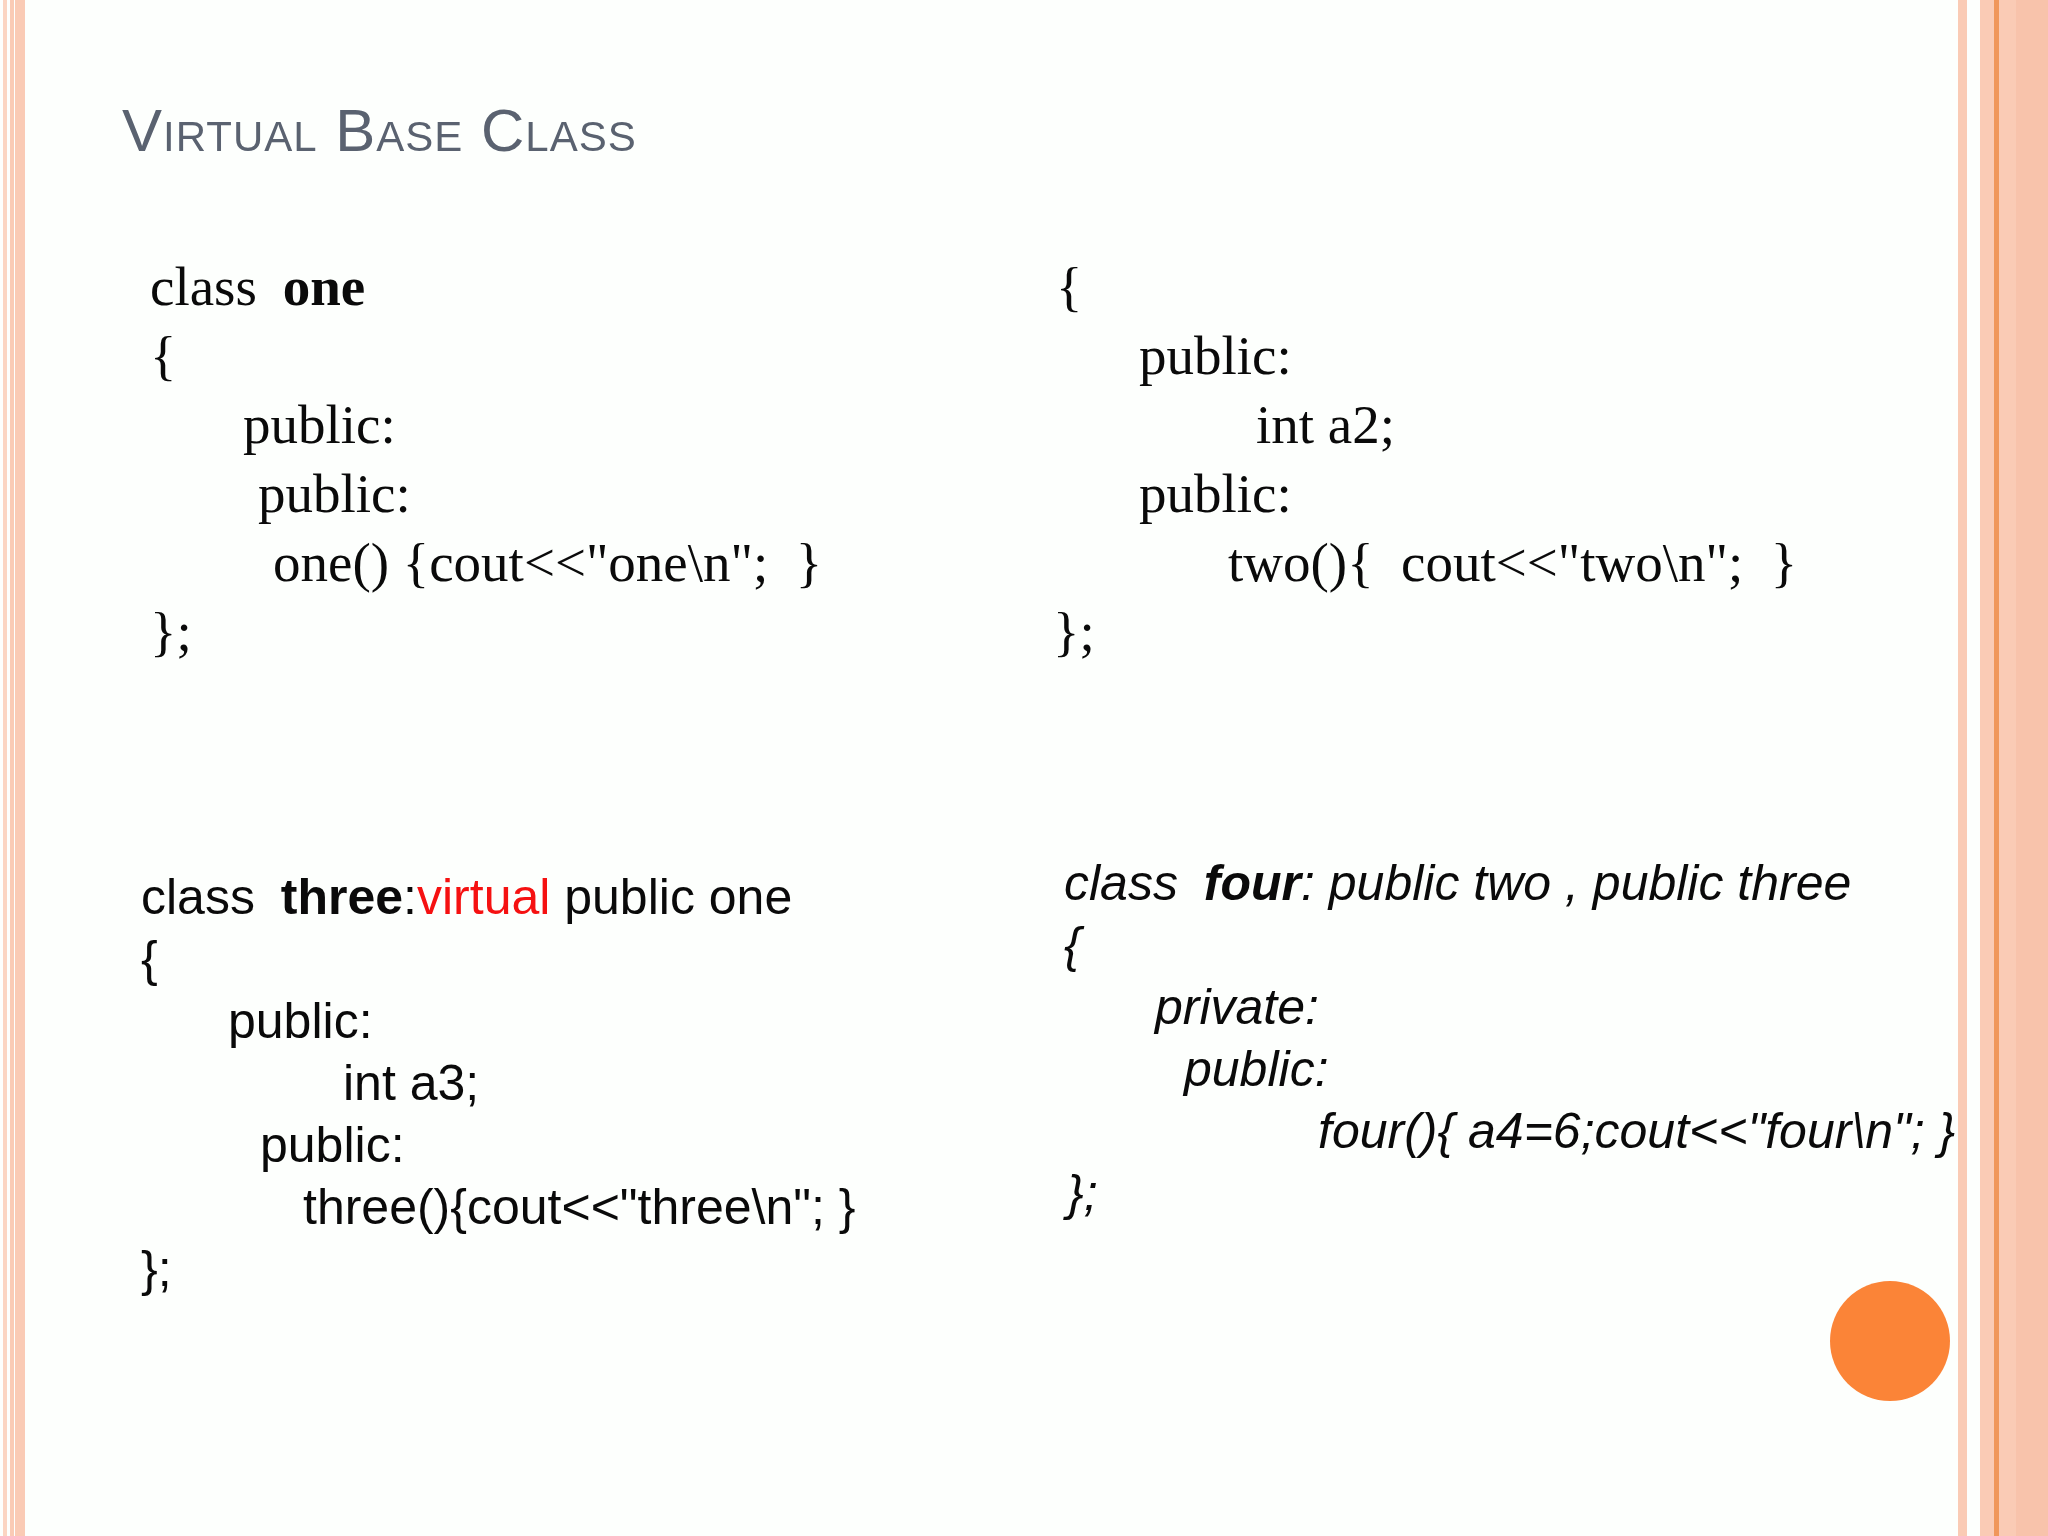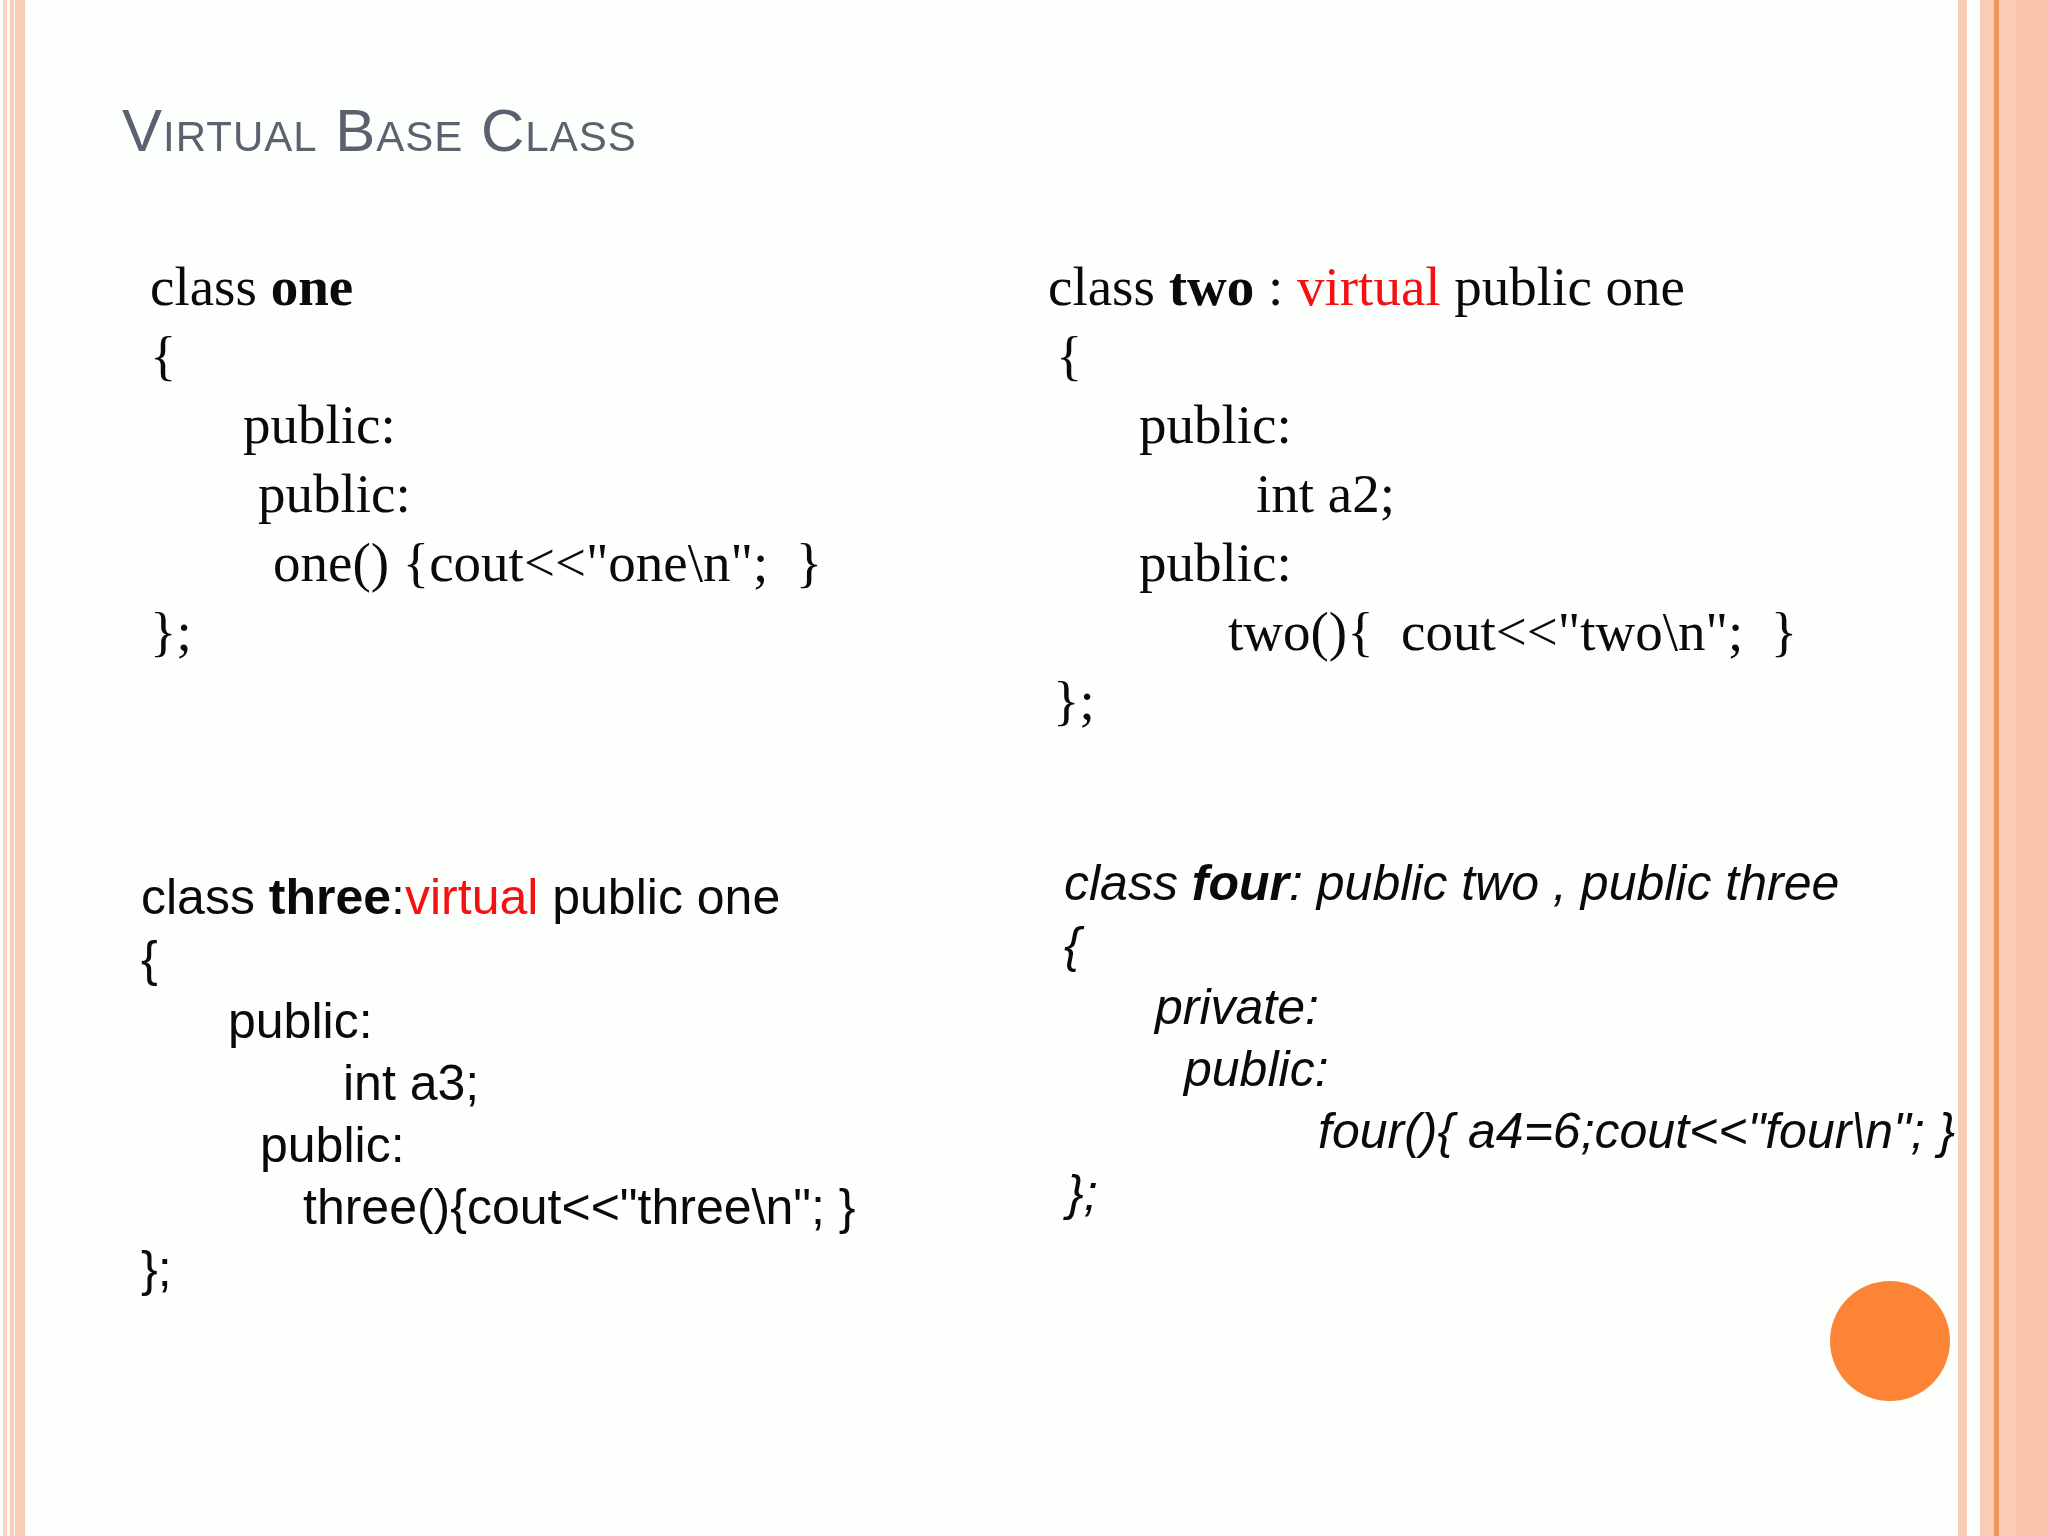--- a/index.html
+++ b/index.html
@@ -42,21 +42,21 @@
   }
 
   
   .code {
     position: absolute;
     color: var(--code);
   }
   .serif { font-family: "Liberation Serif", serif; font-size: 55px; line-height: 69px; }
   .sans  { font-family: "Liberation Sans", sans-serif; font-size: 50px; line-height: 62px; }
   .line  { white-space: pre; }
-  .cls   { font-weight: bold; }
+  .cls   { font-weight: bold; margin-left: 12px; }
   .virt  { color: var(--red-keyword); }
 
   
   .circle {
     position: absolute;
     left: 1830px;
     top: 1281px;
     width: 120px;
     height: 120px;
     border-radius: 50%;
@@ -79,21 +79,20 @@
 <div class="code serif" style="left:150px; top:252px;">
   <div class="line"><span>class </span><span class="cls">one</span><span></span><span class="virt"></span><span></span></div>
   <div class="line" style="padding-left:0">{</div>
   <div class="line" style="padding-left:93px">public:</div>
   <div class="line" style="padding-left:108px">public:</div>
   <div class="line" style="padding-left:123px">one() {cout&lt;&lt;"one\n";  }</div>
   <div class="line" style="padding-left:0">};</div>
 </div>
 
 <div class="code serif" style="left:1048px; top:252px;">
-  <div class="line"><span>class </span><span class="cls">two</span><span> : </span><span class="virt">virtual</span><span> public one</span></div>
   <div class="line" style="padding-left:8px">{</div>
   <div class="line" style="padding-left:91px">public:</div>
   <div class="line" style="padding-left:208px">int a2;</div>
   <div class="line" style="padding-left:91px">public:</div>
   <div class="line" style="padding-left:180px">two(){  cout&lt;&lt;"two\n";  }</div>
   <div class="line" style="padding-left:5px">};</div>
 </div>
 
 <div class="code sans" style="left:141px; top:866px;">
   <div class="line"><span>class </span><span class="cls">three</span><span>:</span><span class="virt">virtual</span><span> public one</span></div>

